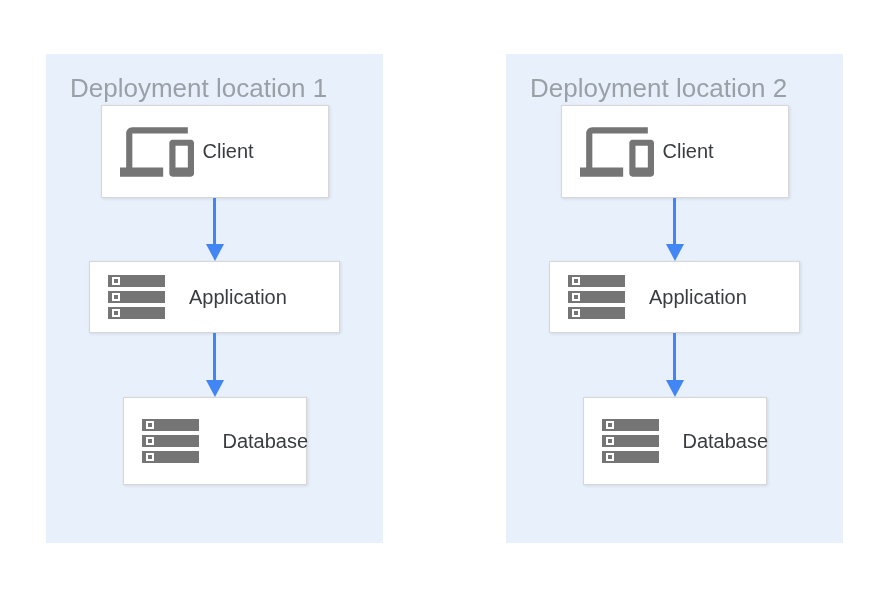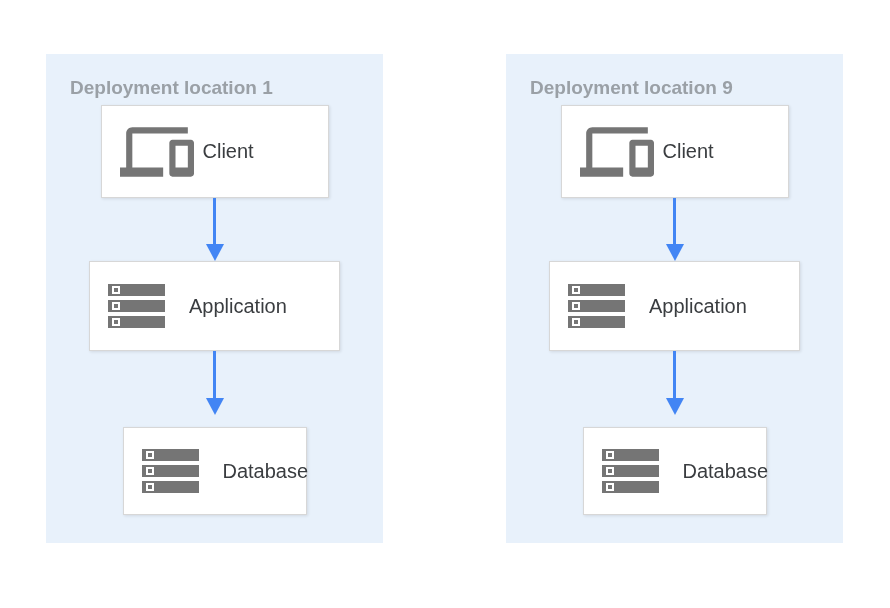--- a/index.html
+++ b/index.html
@@ -23,36 +23,36 @@
     background: var(--container-bg, #e8f1fb);
     display: flex;
     flex-direction: column;
     align-items: center;
   }
   .deployment.loc-1 { left: 46px; }
   .deployment.loc-2 { left: 506px; }
   .deployment-title {
     align-self: flex-start;
     margin: 21px 0 0 24px;
-    font-size: 19px;
+    font-size: 26px;
     line-height: 26px;
-    font-weight: 700;
+    font-weight: 400;
     color: var(--title-gray, #9aa0a6);
   }
   .node {
     background: #ffffff;
     border: 1px solid var(--box-border, #d7d7d7);
     box-shadow: 1px 1px 3px rgba(0,0,0,0.10);
     display: flex;
     align-items: center;
     padding-left: 18px;
   }
   .node-client      { margin-top: 4px; width: 228px; height: 93px; }
-  .node-application { width: 251px; height: 90px; }
-  .node-database    { width: 184px; height: 88px; margin-top: 12px; }
+  .node-application { width: 251px; height: 72px; }
+  .node-database    { width: 184px; height: 88px; }
   .node-label {
     font-size: 20px;
     color: var(--box-text, #3a3d40);
     white-space: nowrap;
   }
   .icon { display: flex; align-items: center; justify-content: center; color: var(--icon-gray, #757575); }
   .icon.devices { width: 74px; margin-right: 9px; }
   .icon.server  { width: 57px; margin-right: 24px; }
   .arrow {
     width: 18px;
@@ -132,21 +132,21 @@
             <rect x="5" y="19" width="6" height="6"></rect>
             <rect x="5" y="35" width="6" height="6"></rect>
           </g>
         </svg>
       </span>
       <span class="node-label">Database</span>
     </div>
   </section>
 
   <section class="deployment loc-2">
-    <h2 class="deployment-title">Deployment location 9</h2>
+    <h2 class="deployment-title">Deployment location 2</h2>
 
     <div class="node node-client">
       <span class="icon devices">
         <svg width="74" height="62" viewBox="0 2 24 20" fill="currentColor" aria-hidden="true">
           <path d="M4 6h18V4H4c-1.1 0-2 .9-2 2v11H0v3h14v-3H4V6zm19 2h-6c-.55 0-1 .45-1 1v10c0 .55.45 1 1 1h6c.55 0 1-.45 1-1V9c0-.55-.45-1-1-1zm-1 9h-4v-7h4v7z"></path>
         </svg>
       </span>
       <span class="node-label">Client</span>
     </div>
 

